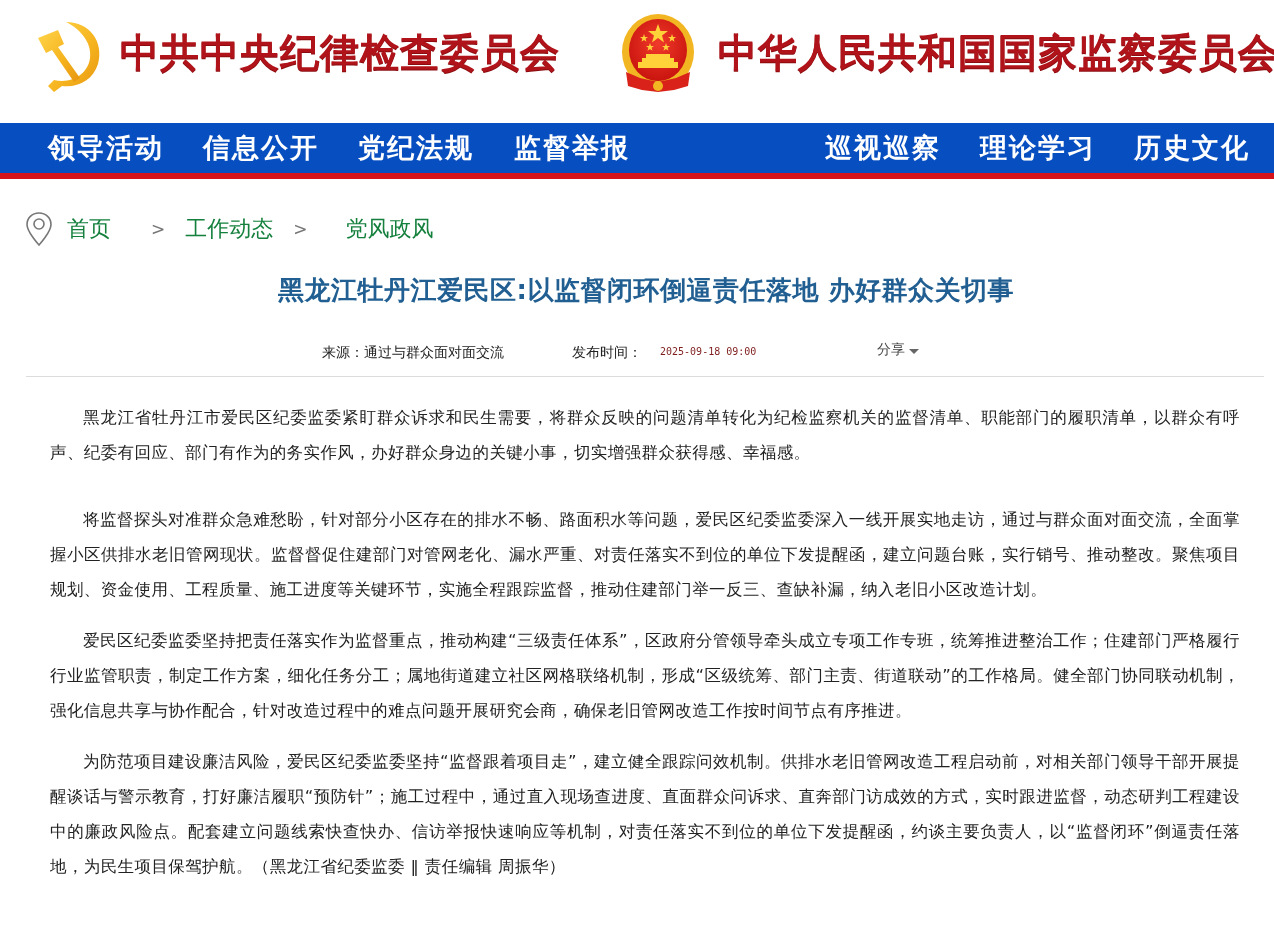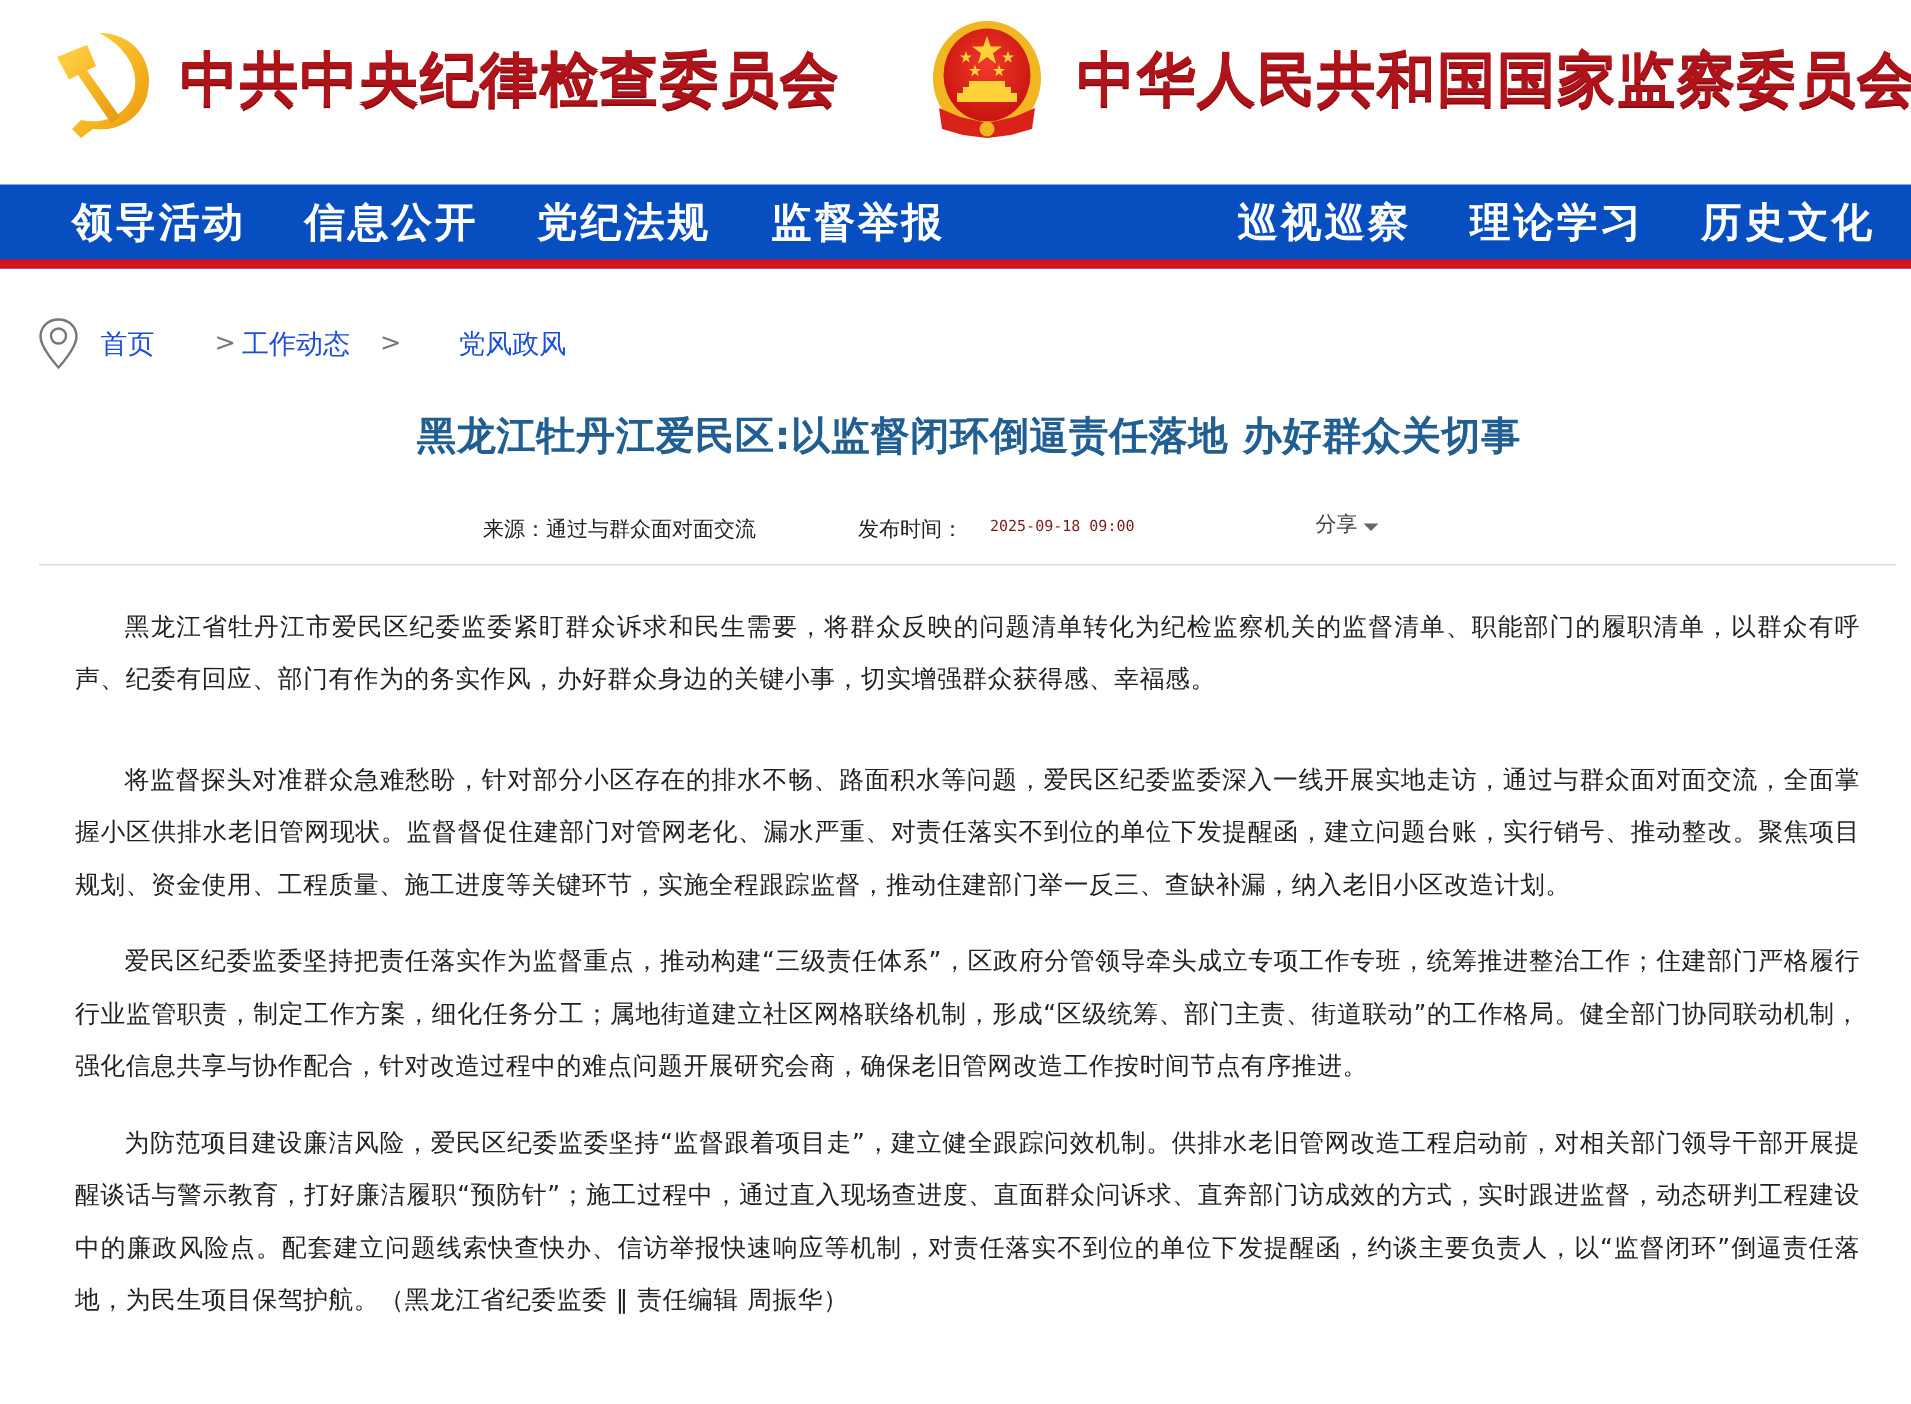--- a/index.html
+++ b/index.html
@@ -30,21 +30,21 @@
     .nav li {
       height: 50px; display: flex; align-items: center;
       font-family: "DejaVu Serif", "Liberation Serif", serif;
       color: #ffffff; font-size: 27px; font-weight: bold; letter-spacing: 2px;
       position: absolute; top: 0; white-space: nowrap; cursor: pointer;
     }
 
     
     .breadcrumb { position: absolute; left: 24px; top: 211px; height: 36px; display: flex; align-items: center; }
     .pin { width: 30px; height: 36px; display: block; }
-    .crumb { color: #1d4ed8; font-size: 18px; font-family: Liberation Serif, serif; white-space: nowrap; cursor: pointer; }
+    .crumb { color: #15803d; font-size: 22px; font-family: Liberation Serif, serif; white-space: nowrap; cursor: pointer; }
     .crumb-sep { color: #777; font-size: 17px; font-family: "DejaVu Sans", sans-serif; }
 
     
     .article-title {
       position: absolute; left: 0; top: 273px; width: 1292px; text-align: center;
       color: #215f92; font-size: 26px; font-weight: bold; letter-spacing: 0.5px;
       font-family: "DejaVu Sans", "Liberation Sans", sans-serif;
       white-space: nowrap;
     }
     .meta { position: absolute; top: 344px; font-size: 14px; color: #222; white-space: nowrap; }
@@ -122,21 +122,21 @@
   </ul>
 </nav>
 
 <div class="breadcrumb">
   <svg class="pin" viewBox="0 0 30 36">
     <path d="M15 2 C8 2 3 7 3 13.5 C3 21 15 34 15 34 C15 34 27 21 27 13.5 C27 7 22 2 15 2 Z" fill="none" stroke="#777" stroke-width="1.6"></path>
     <circle cx="15" cy="13" r="5" fill="none" stroke="#777" stroke-width="1.6"></circle>
   </svg>
   <span class="crumb" style="margin-left:13px">首页</span>
   <span class="crumb-sep" style="margin-left:40px">&gt;</span>
-  <span class="crumb" style="margin-left:4px">工作动态</span>
+  <span class="crumb" style="margin-left:20px">工作动态</span>
   <span class="crumb-sep" style="margin-left:20px">&gt;</span>
   <span class="crumb" style="margin-left:38px">党风政风</span>
 </div>
 
 <h1 class="article-title" style="margin:0">黑龙江牡丹江爱民区:以监督闭环倒逼责任落地  办好群众关切事</h1>
 
 <span class="meta meta-source">来源：通过与群众面对面交流</span>
 <span class="meta meta-time-label">发布时间：</span>
 <span class="meta meta-time-value">2025-09-18 09:00</span>
 <div class="share">

